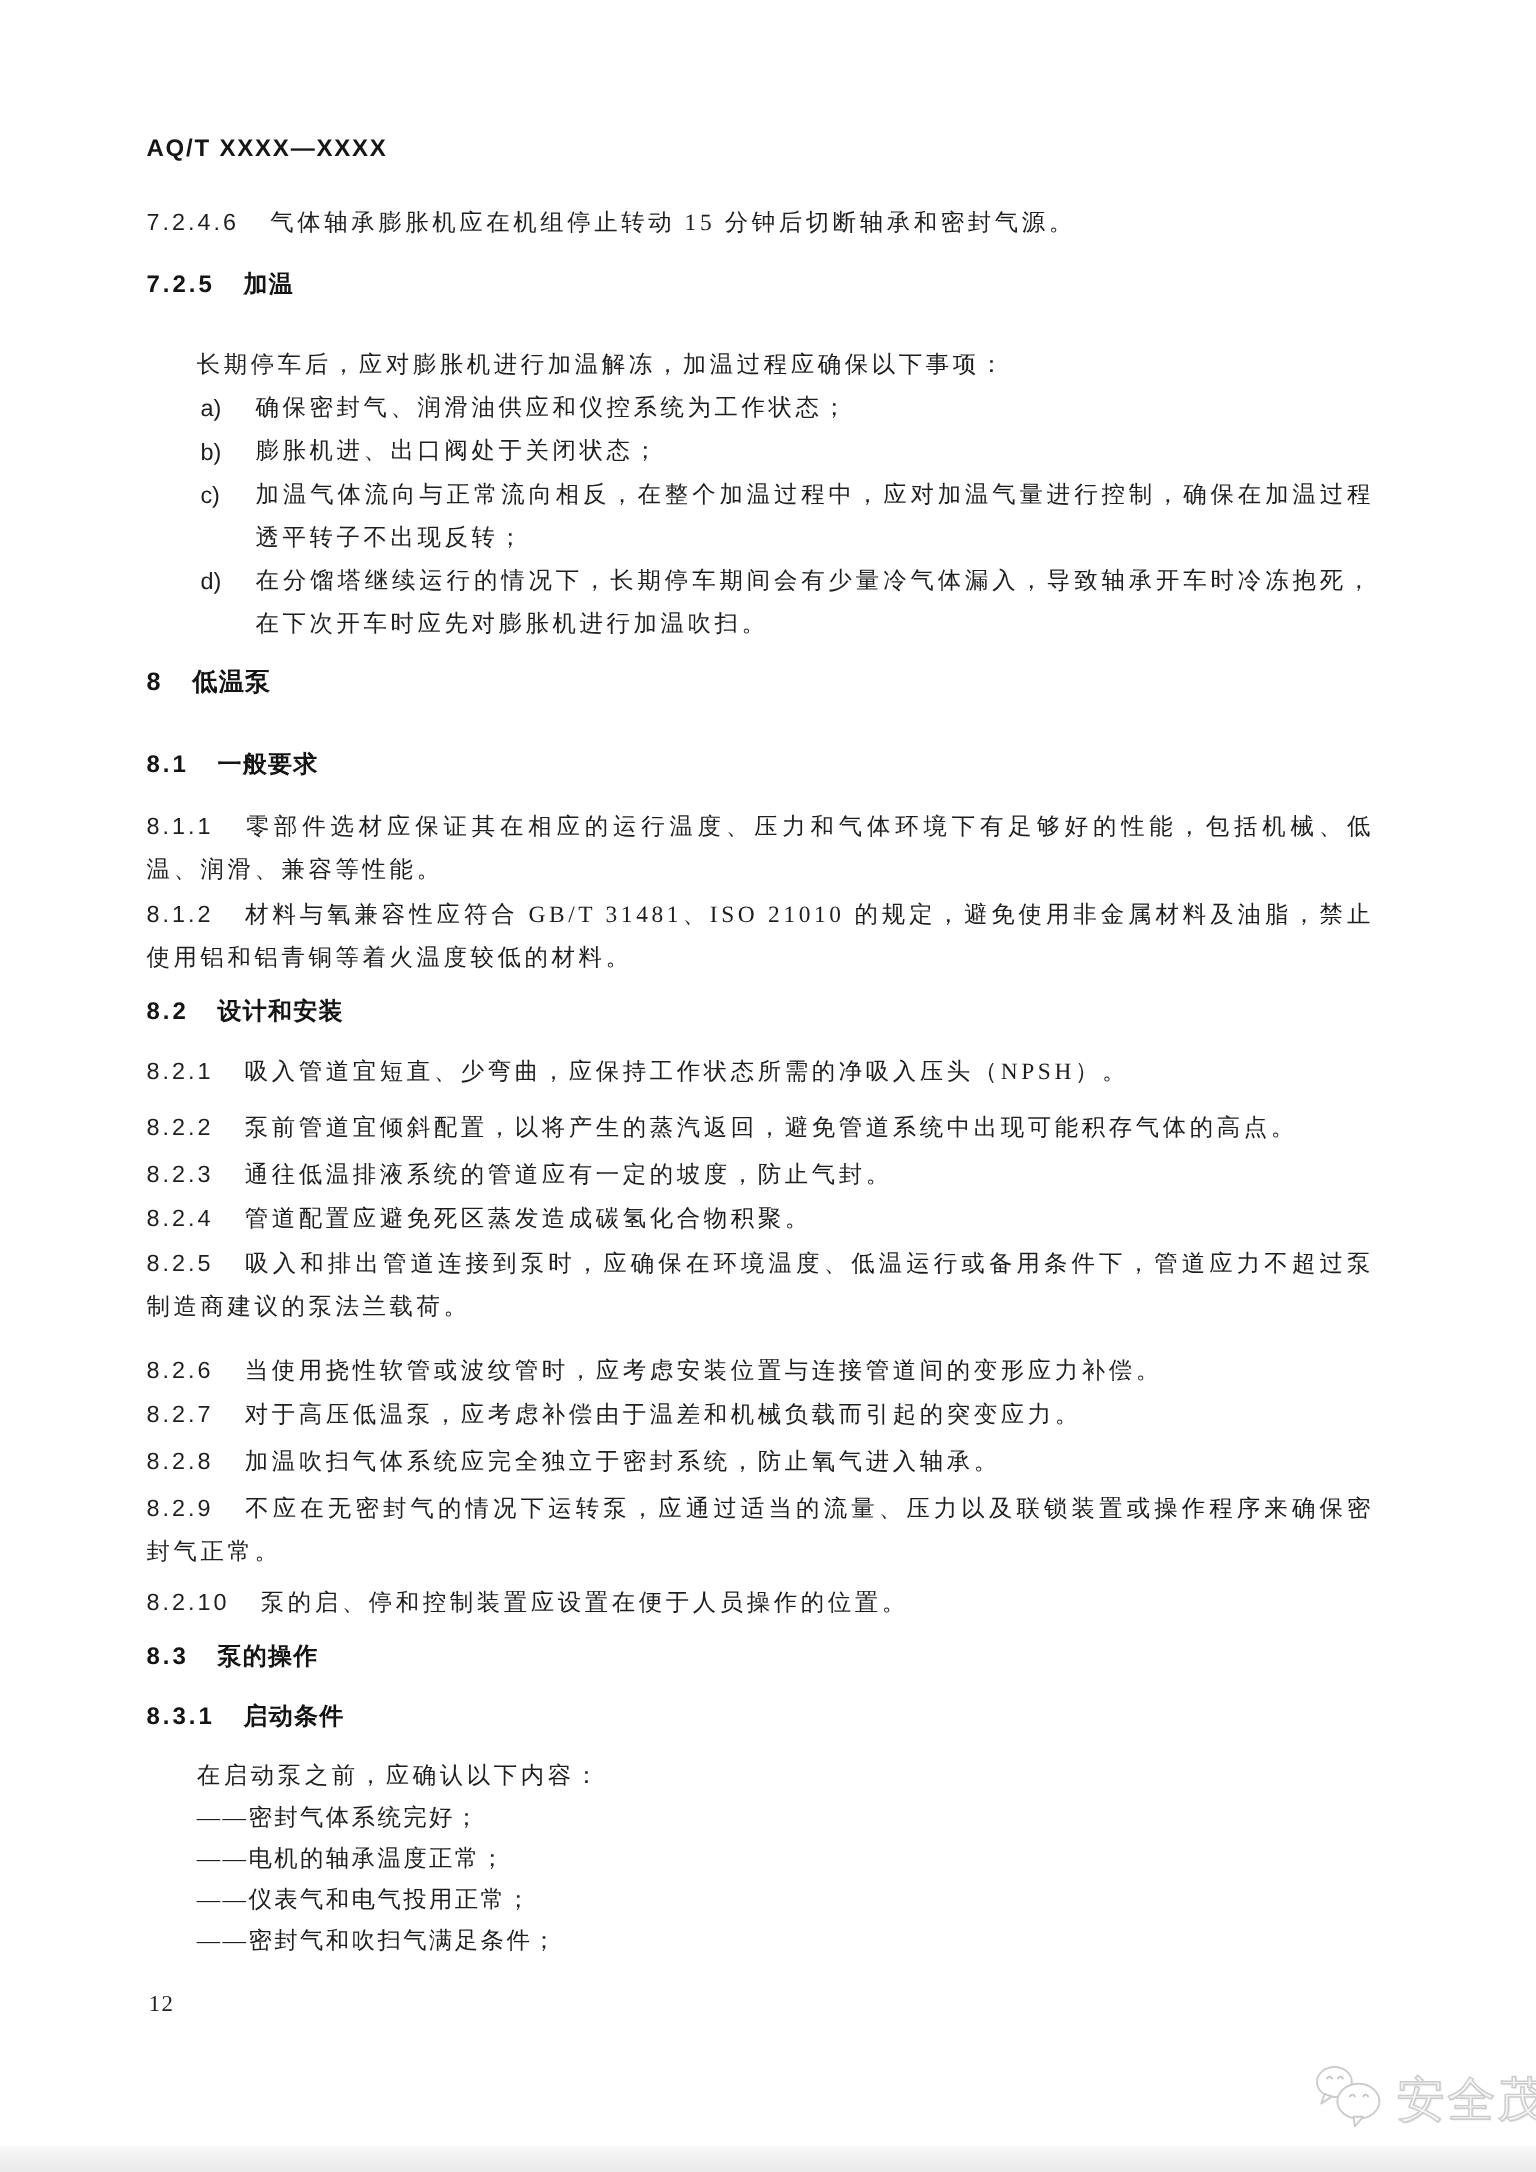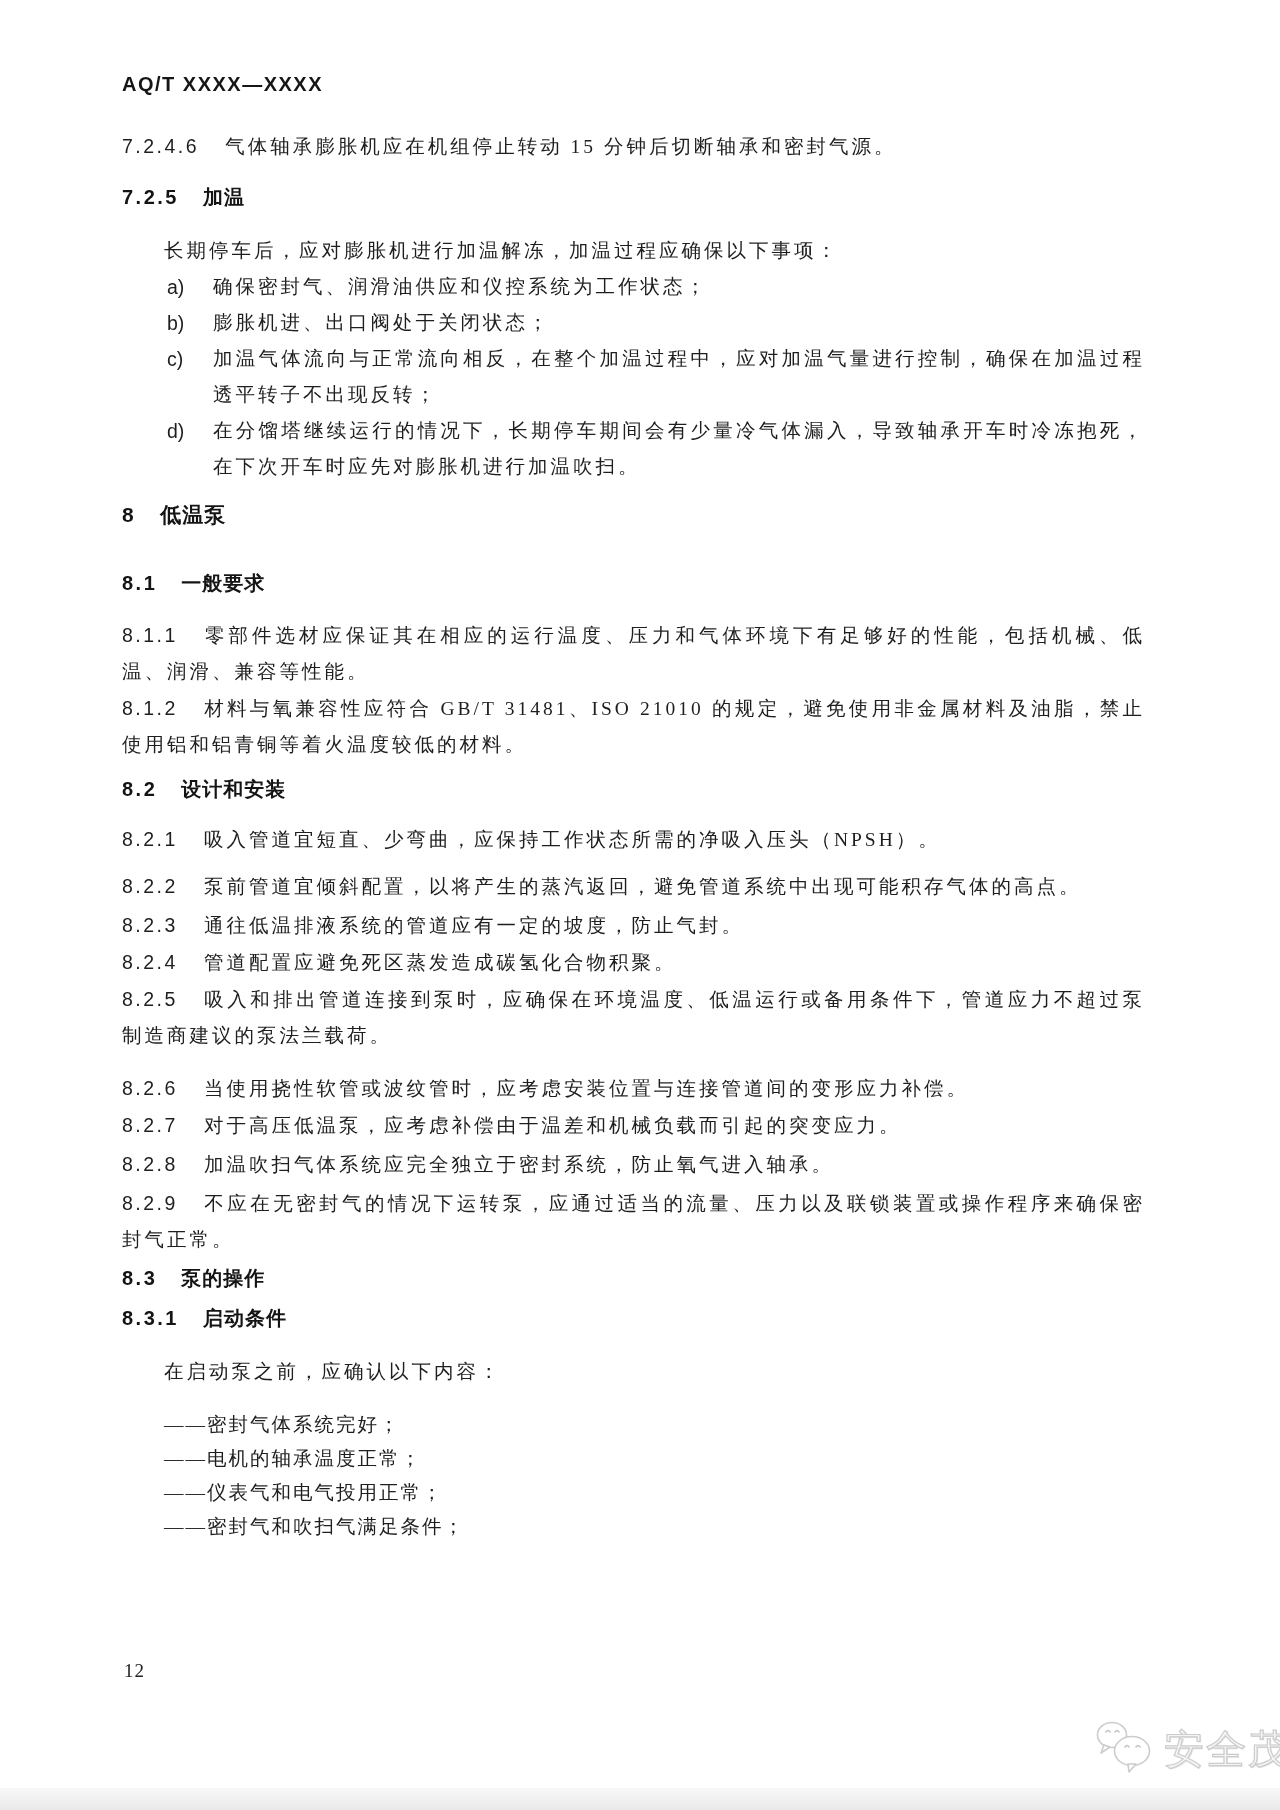--- a/index.html
+++ b/index.html
@@ -10,21 +10,21 @@
     background: #ffffff;
     overflow: hidden;
     font-family: "Liberation Serif", serif;
     color: #1e1e1e;
   }
   .doc {
     position: absolute;
     left: 122px;
     top: 0;
     width: 1023px;
-    padding-top: 72px;
+    padding-top: 112px;
   }
   .doc-header {
     font-family: "Liberation Sans", sans-serif;
     font-weight: 600;
     font-size: 20px;
     line-height: 24px;
     letter-spacing: 1.5px;
     color: #161616;
   }
   .block { margin: 0; }
@@ -67,21 +67,21 @@
     color: #141414;
     letter-spacing: 1px;
   }
   .h2 { font-size: 21px; }
   .h3 { font-size: 20px; }
   .h2 .num, .h3 .num { margin-right: 24px; letter-spacing: 2.5px; }
 
   
   #content-root > :nth-child(1)  { margin-top: 32px; }
   #content-root > :nth-child(2)  { margin-top: 18px; }
-  #content-root > :nth-child(3)  { margin-top: 22px; }
+  #content-root > :nth-child(3)  { margin-top: 36px; }
   #content-root > :nth-child(8)  { margin-top: 16px; }
   #content-root > :nth-child(9)  { margin-top: 40px; }
   #content-root > :nth-child(10) { margin-top: 20px; }
   #content-root > :nth-child(12) { margin-top: 12px; }
   #content-root > :nth-child(13) { margin-top: 18px; }
   #content-root > :nth-child(14) { margin-top: 10px; }
   #content-root > :nth-child(15) { margin-top: 2px; }
   #content-root > :nth-child(17) { margin-top: 0; }
   #content-root > :nth-child(18) { margin-top: 16px; }
   #content-root > :nth-child(20) { margin-top: 2px; }
@@ -159,20 +159,21 @@
         <div class="block h3"><span class="num">8.2</span><span class="txt">设计和安装</span></div>
         <div class="block clause"><span class="num">8.2.1</span><span class="txt">吸入管道宜短直、少弯曲，应保持工作状态所需的净吸入压头（NPSH）。</span></div>
         <div class="block clause"><span class="num">8.2.2</span><span class="txt">泵前管道宜倾斜配置，以将产生的蒸汽返回，避免管道系统中出现可能积存气体的高点。</span></div>
         <div class="block clause"><span class="num">8.2.3</span><span class="txt">通往低温排液系统的管道应有一定的坡度，防止气封。</span></div>
         <div class="block clause"><span class="num">8.2.4</span><span class="txt">管道配置应避免死区蒸发造成碳氢化合物积聚。</span></div>
         <div class="block clause"><span class="num">8.2.5</span><span class="txt">吸入和排出管道连接到泵时，应确保在环境温度、低温运行或备用条件下，管道应力不超过泵制造商建议的泵法兰载荷。</span></div>
         <div class="block clause"><span class="num">8.2.6</span><span class="txt">当使用挠性软管或波纹管时，应考虑安装位置与连接管道间的变形应力补偿。</span></div>
         <div class="block clause"><span class="num">8.2.7</span><span class="txt">对于高压低温泵，应考虑补偿由于温差和机械负载而引起的突变应力。</span></div>
         <div class="block clause"><span class="num">8.2.8</span><span class="txt">加温吹扫气体系统应完全独立于密封系统，防止氧气进入轴承。</span></div>
         <div class="block clause"><span class="num">8.2.9</span><span class="txt">不应在无密封气的情况下运转泵，应通过适当的流量、压力以及联锁装置或操作程序来确保密封气正常。</span></div>
+        <div class="block clause"><span class="num">8.2.10</span><span class="txt">泵的启、停和控制装置应设置在便于人员操作的位置。</span></div>
         <div class="block h3"><span class="num">8.3</span><span class="txt">泵的操作</span></div>
         <div class="block h3"><span class="num">8.3.1</span><span class="txt">启动条件</span></div>
         <div class="block para"><span class="txt">在启动泵之前，应确认以下内容：</span></div>
         <div class="block dash"><span class="txt">——密封气体系统完好；</span></div>
         <div class="block dash"><span class="txt">——电机的轴承温度正常；</span></div>
         <div class="block dash"><span class="txt">——仪表气和电气投用正常；</span></div>
         <div class="block dash"><span class="txt">——密封气和吹扫气满足条件；</span></div>
       </div>
   </div>
 

